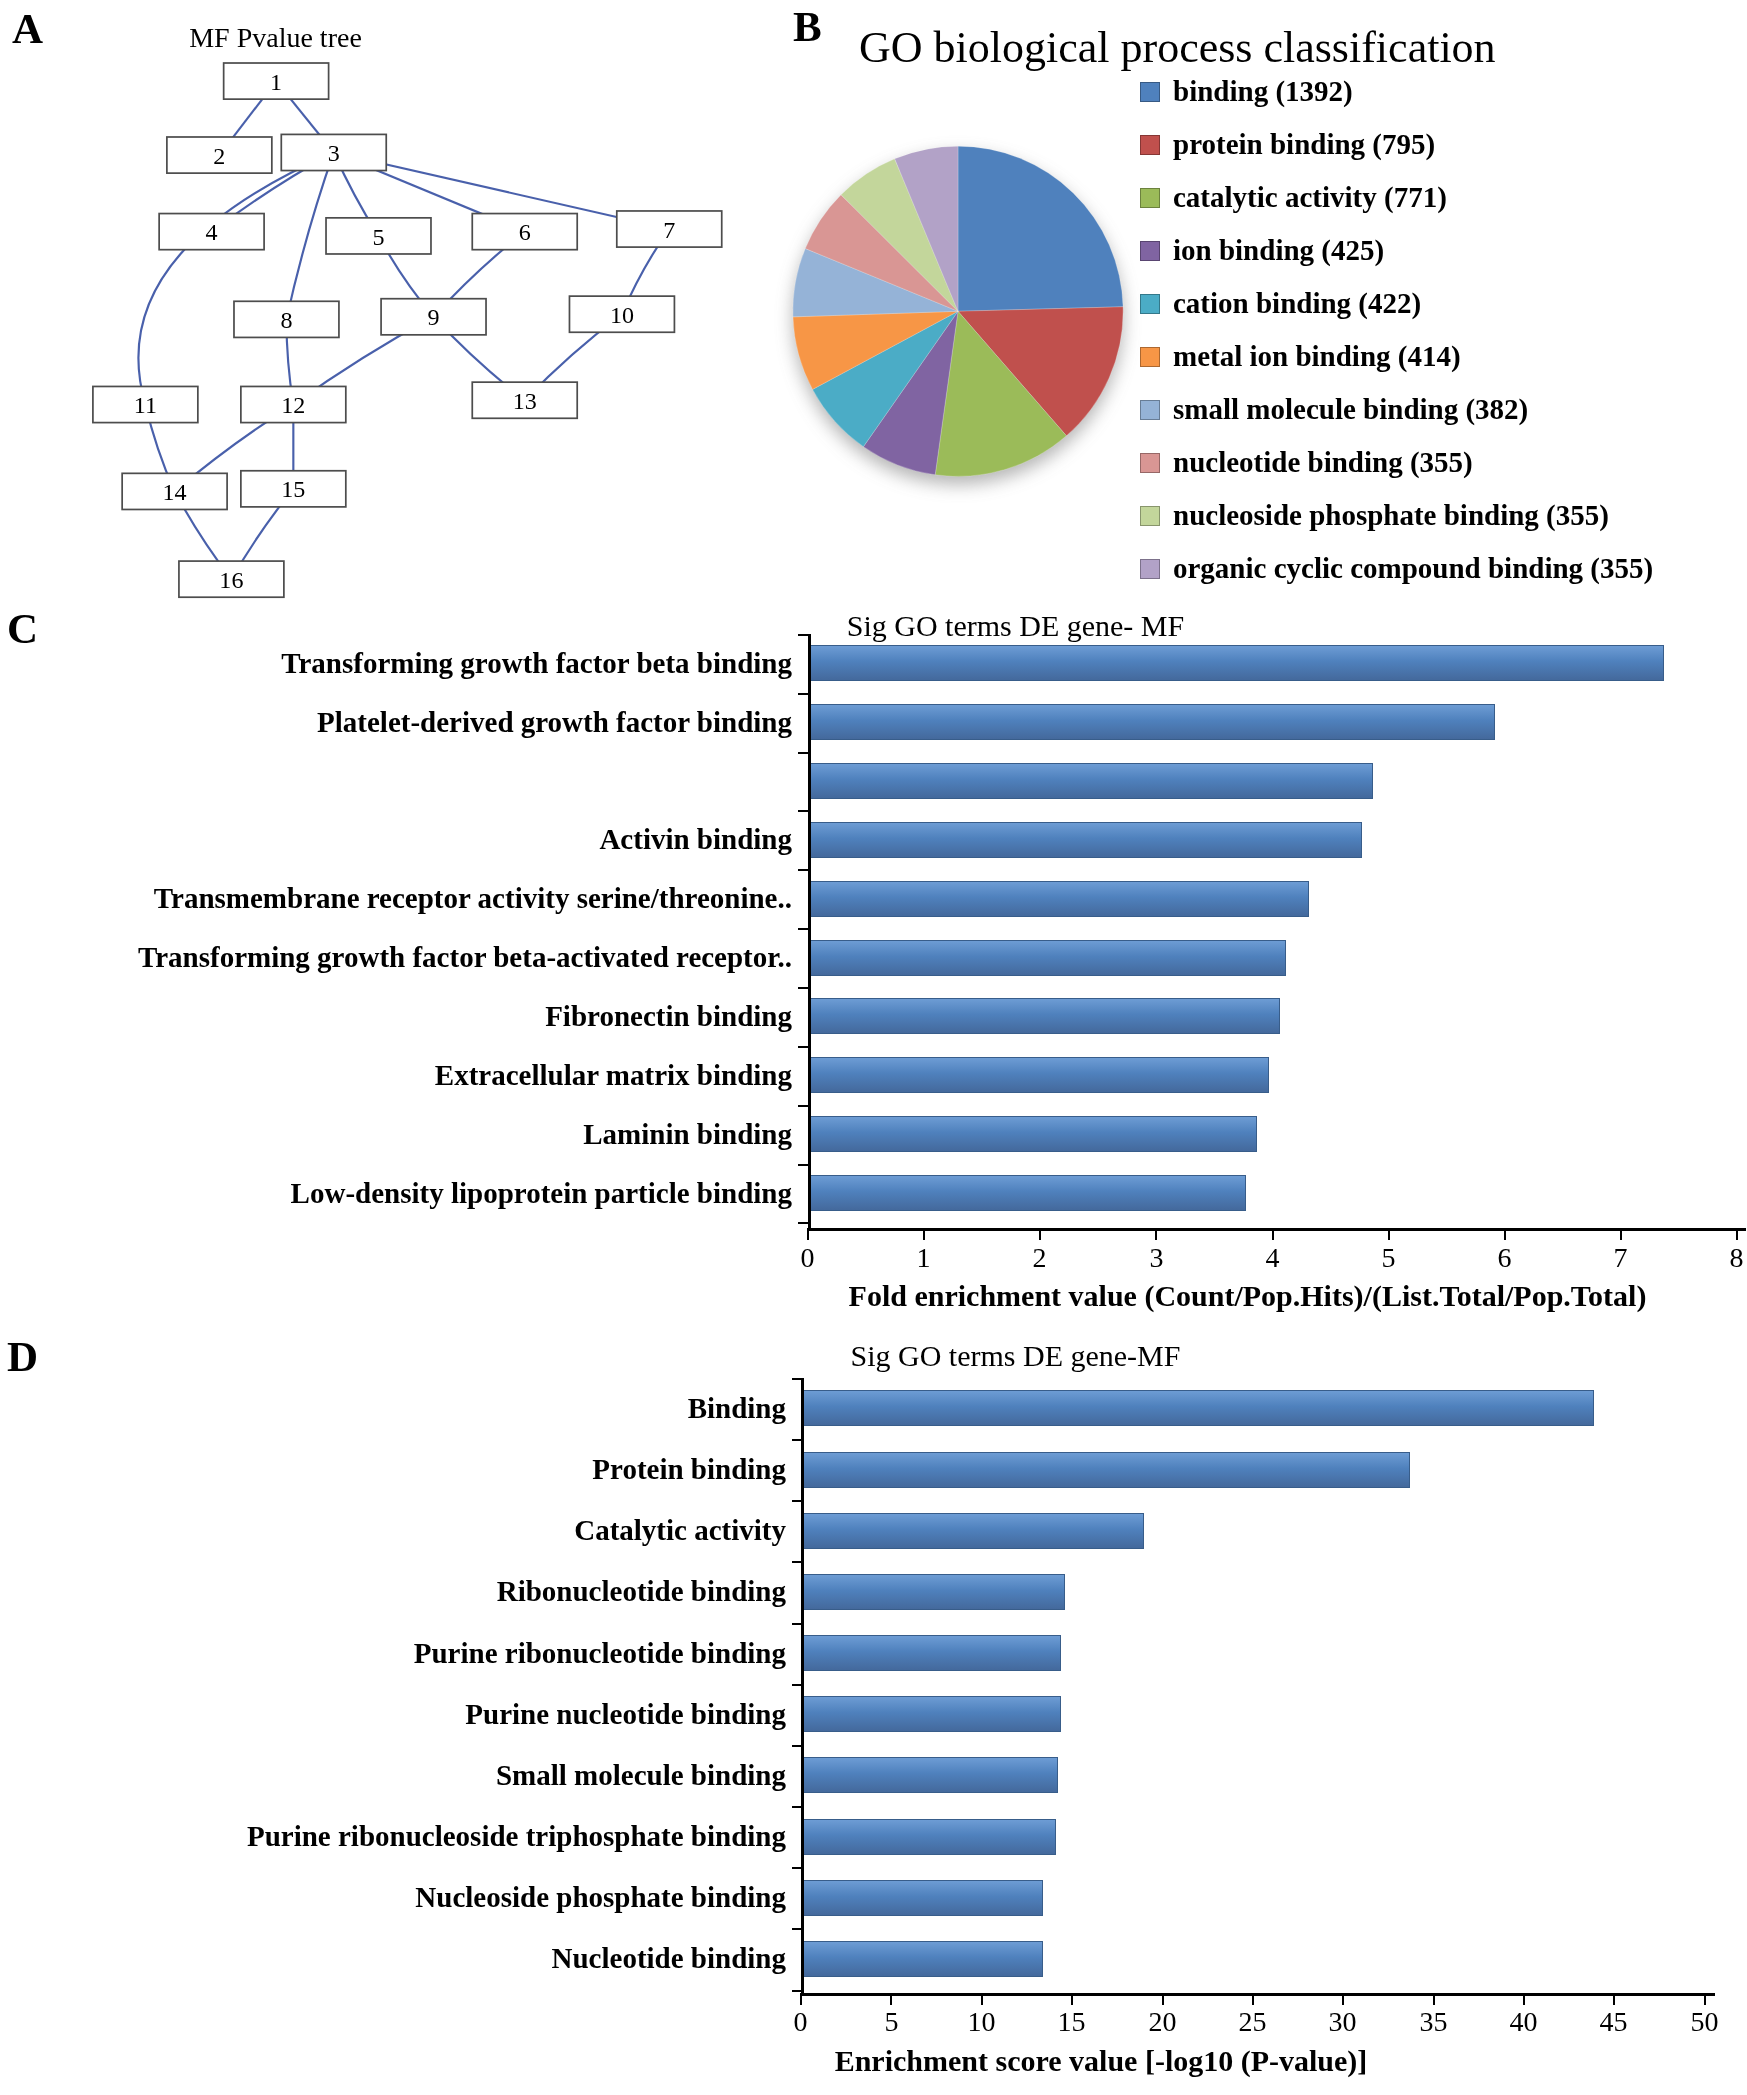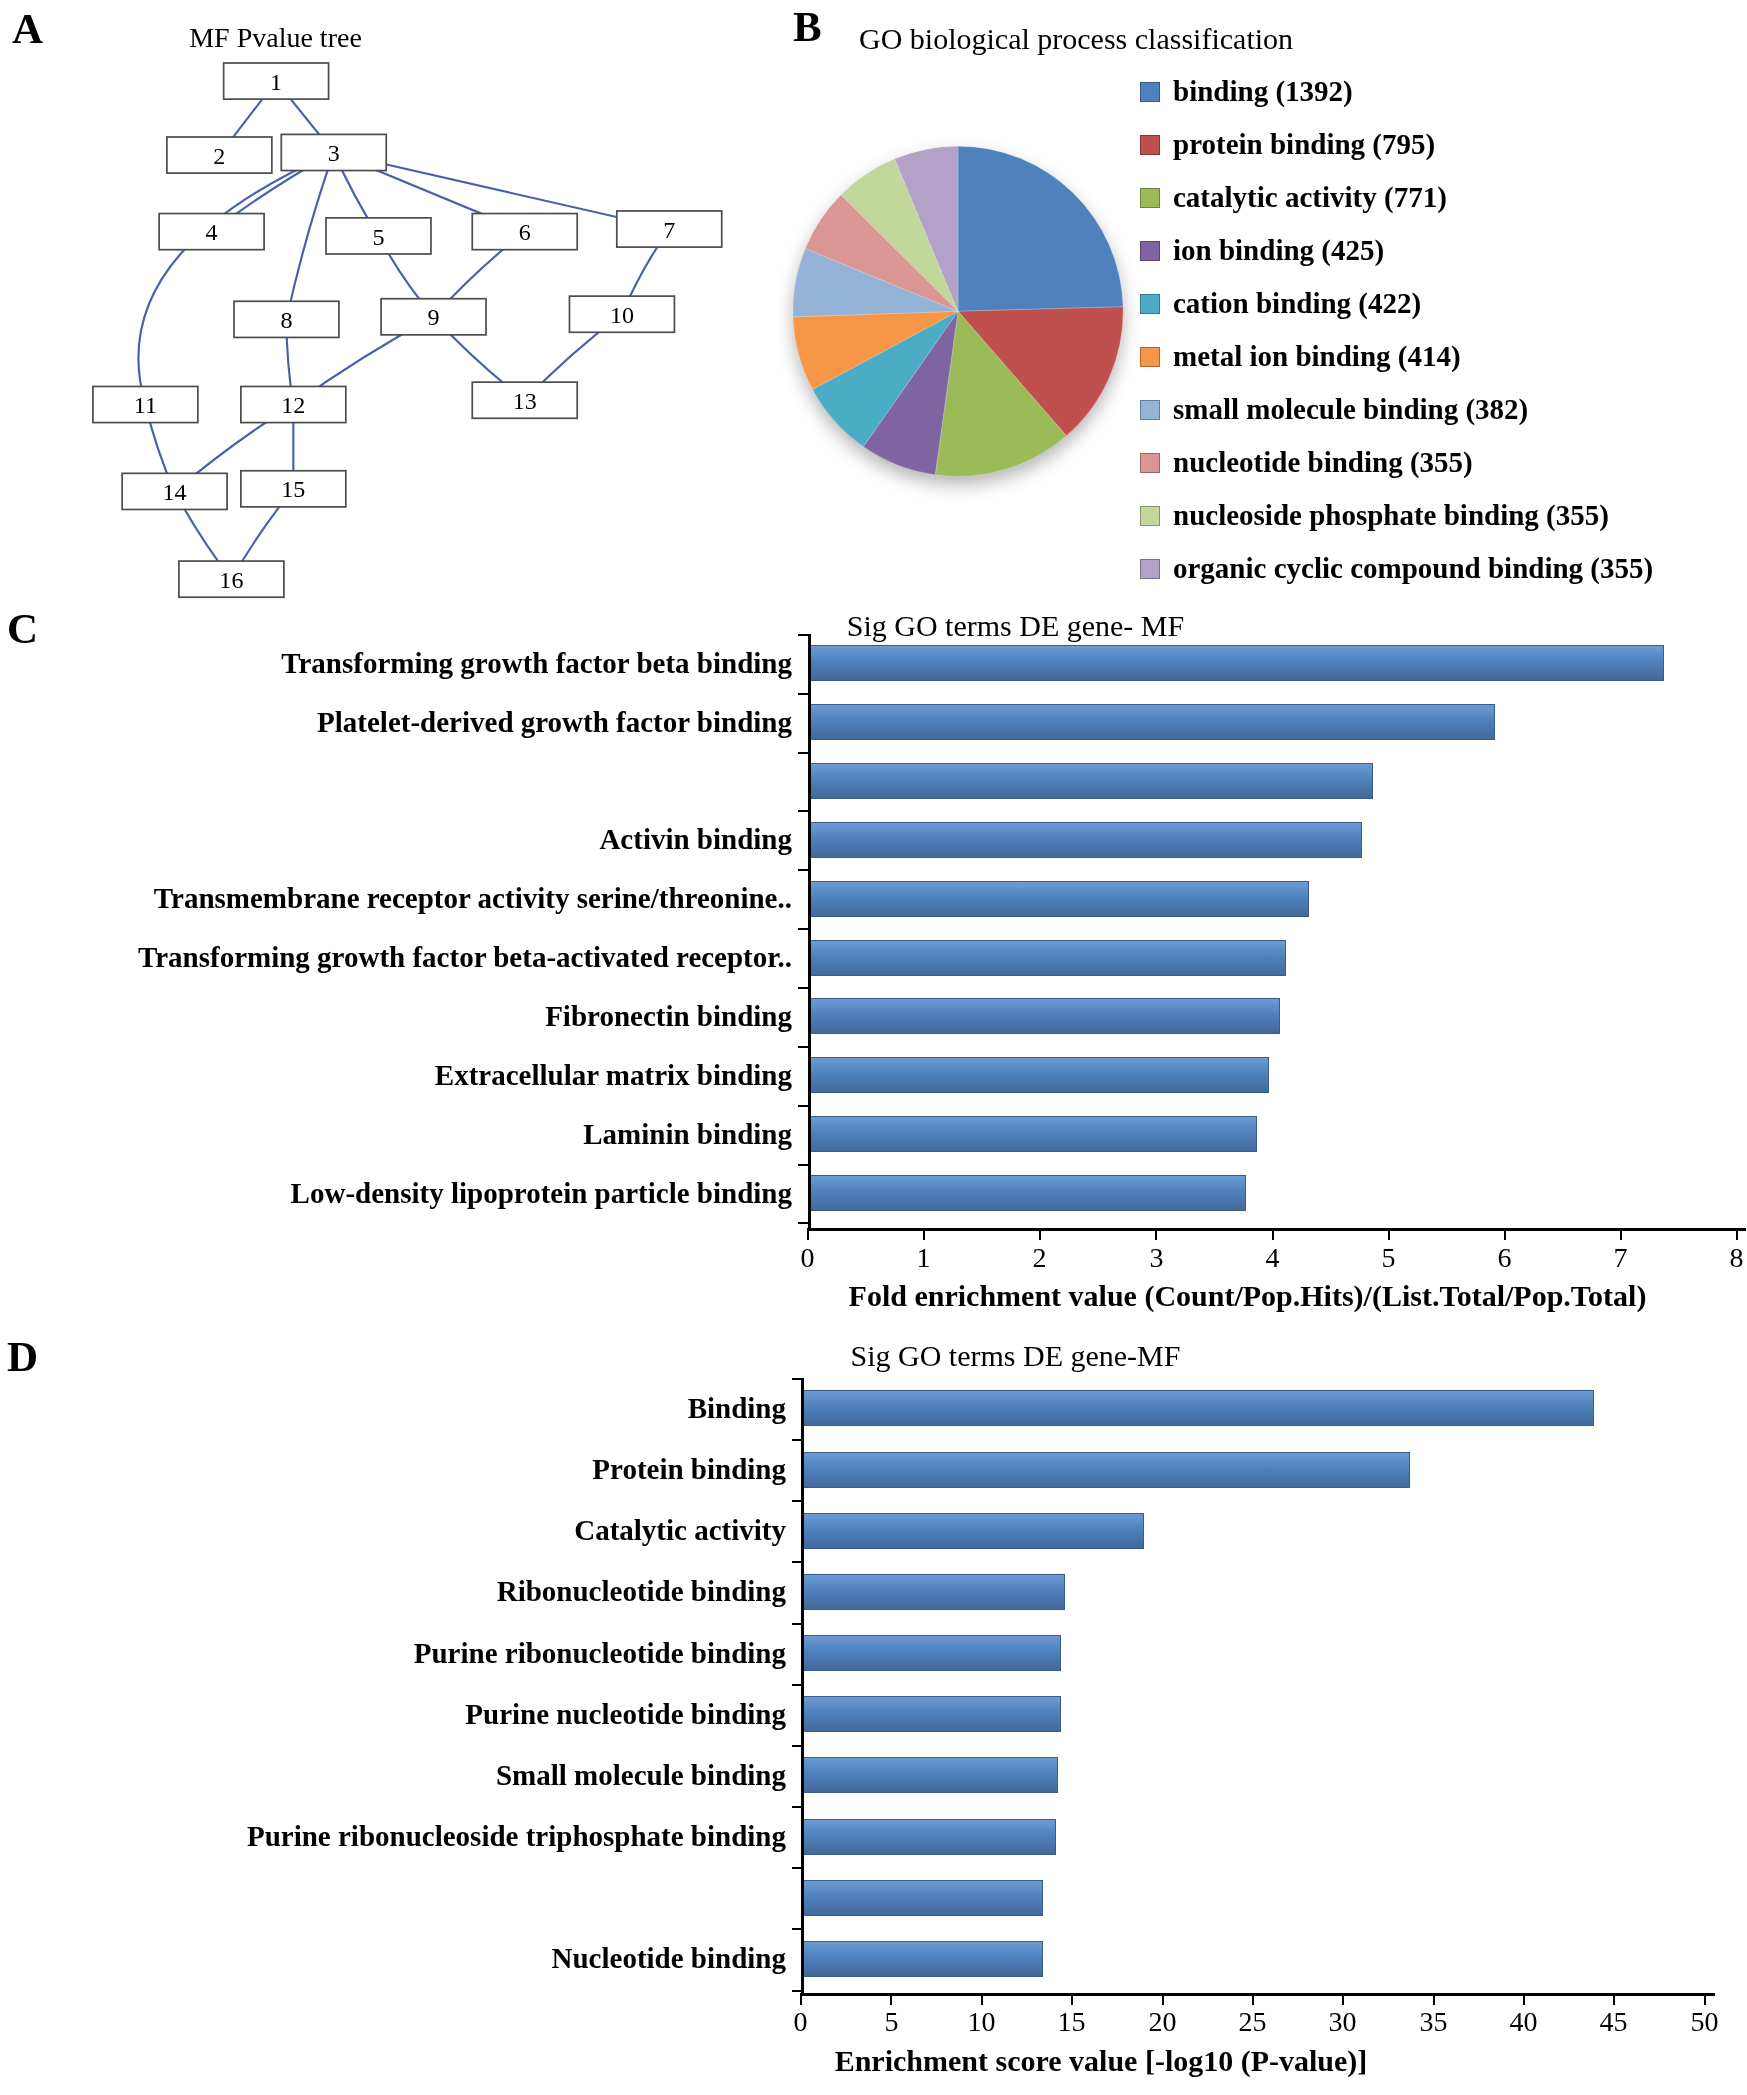--- a/index.html
+++ b/index.html
@@ -8,21 +8,21 @@
   .page { position:relative; width:1747px; height:2095px; background:#fff; overflow:hidden; }
 
   .panel-letter { position:absolute; font-size:43px; font-weight:700; line-height:1; }
   #letter-a { left:12px; top:6.9px; }
   #letter-b { left:793px; top:5.2px; }
   #letter-c { left:6.9px; top:607px; }
   #letter-d { left:6.9px; top:1335px; }
 
   .title { position:absolute; font-size:30px; font-weight:400; text-align:center; white-space:nowrap; }
   #tree-title { left:86px; top:22.4px; width:379px; font-size:28px; }
-  #pie-title  { left:859px; top:22.4px; font-size:30px; text-align:left; }
+  #pie-title  { left:859px; top:22.4px; font-size:44px; text-align:left; }
   #title-c { left:749px; top:609px;  width:533px; }
   #title-d { left:749px; top:1339px; width:533px; }
 
   .xlabel { position:absolute; font-size:30px; font-weight:700; text-align:center; white-space:nowrap; }
   #xlabel-c { left:757px; top:1279px; width:981px; }
   #xlabel-d { left:774px; top:2044px; width:654px; }
 
   #tree-svg { position:absolute; left:0; top:0; }
   .tree-edge { fill:none; stroke:#3A53A4; stroke-width:2.5px; opacity:.92; }
   .tree-box  { fill:#fff; stroke:#4d4d4d; stroke-width:2px; }
@@ -258,20 +258,21 @@
     <div class="bar-label" style="left: 0px; top: 1561px; width: 786px; height: 61px; line-height: 61px;">Ribonucleotide binding</div>
     <div class="bar" style="left: 803px; top: 1574px; width: 262px; height: 36px;"></div>
     <div class="bar-label" style="left: 0px; top: 1623px; width: 786px; height: 61px; line-height: 61px;">Purine ribonucleotide binding</div>
     <div class="bar" style="left: 803px; top: 1635px; width: 258px; height: 36px;"></div>
     <div class="bar-label" style="left: 0px; top: 1684px; width: 786px; height: 61px; line-height: 61px;">Purine nucleotide binding</div>
     <div class="bar" style="left: 803px; top: 1696px; width: 258px; height: 36px;"></div>
     <div class="bar-label" style="left: 0px; top: 1745px; width: 786px; height: 61px; line-height: 61px; padding-left: 10px;">Small molecule binding</div>
     <div class="bar" style="left: 803px; top: 1757px; width: 255px; height: 36px;"></div>
     <div class="bar-label" style="left: 0px; top: 1806px; width: 786px; height: 61px; line-height: 61px;">Purine ribonucleoside triphosphate binding</div>
     <div class="bar" style="left: 803px; top: 1819px; width: 253px; height: 36px;"></div>
+    <div class="bar-label" style="left: 0px; top: 1867px; width: 786px; height: 61px; line-height: 61px;">Nucleoside phosphate binding</div>
     <div class="bar" style="left: 803px; top: 1880px; width: 240px; height: 36px;"></div>
     <div class="bar-label" style="left: 0px; top: 1928px; width: 786px; height: 61px; line-height: 61px;">Nucleotide binding</div>
     <div class="bar" style="left: 803px; top: 1941px; width: 240px; height: 36px;"></div>
     <div class="axis-el" style="left: 801px; top: 1378px; width: 2.6px; height: 617px;"></div>
     <div class="axis-el" style="left: 792px; top: 1378px; width: 9.5px; height: 1.7px;"></div>
     <div class="axis-el" style="left: 792px; top: 1439px; width: 9.5px; height: 1.7px;"></div>
     <div class="axis-el" style="left: 792px; top: 1500px; width: 9.5px; height: 1.7px;"></div>
     <div class="axis-el" style="left: 792px; top: 1561px; width: 9.5px; height: 1.7px;"></div>
     <div class="axis-el" style="left: 792px; top: 1623px; width: 9.5px; height: 1.7px;"></div>
     <div class="axis-el" style="left: 792px; top: 1684px; width: 9.5px; height: 1.7px;"></div>

